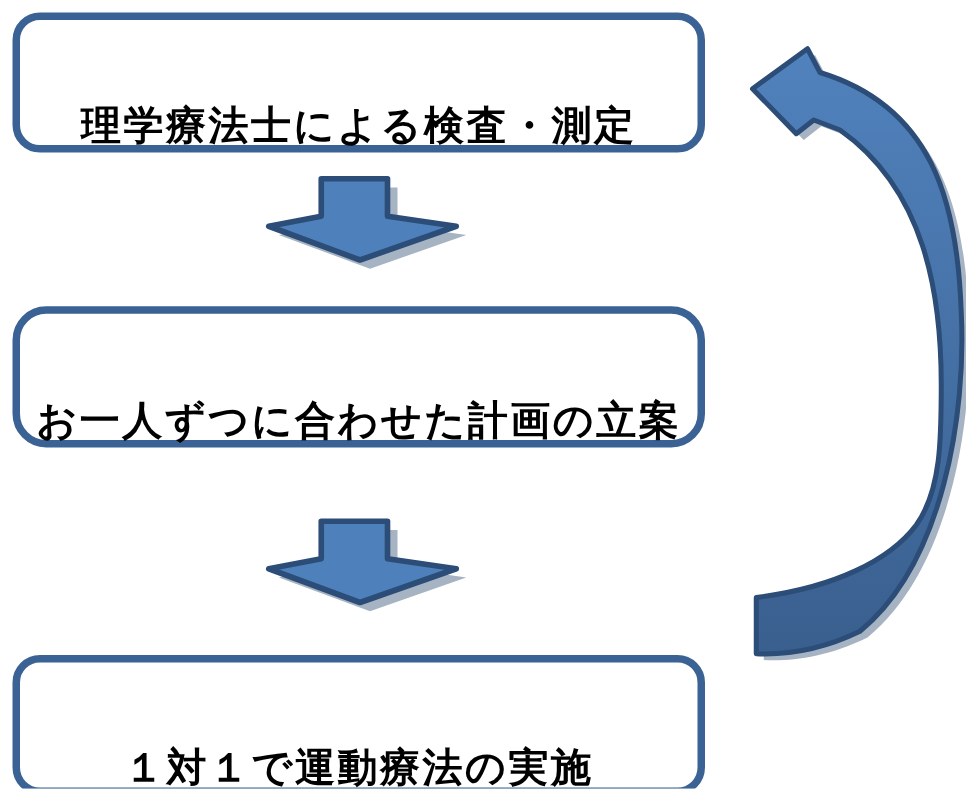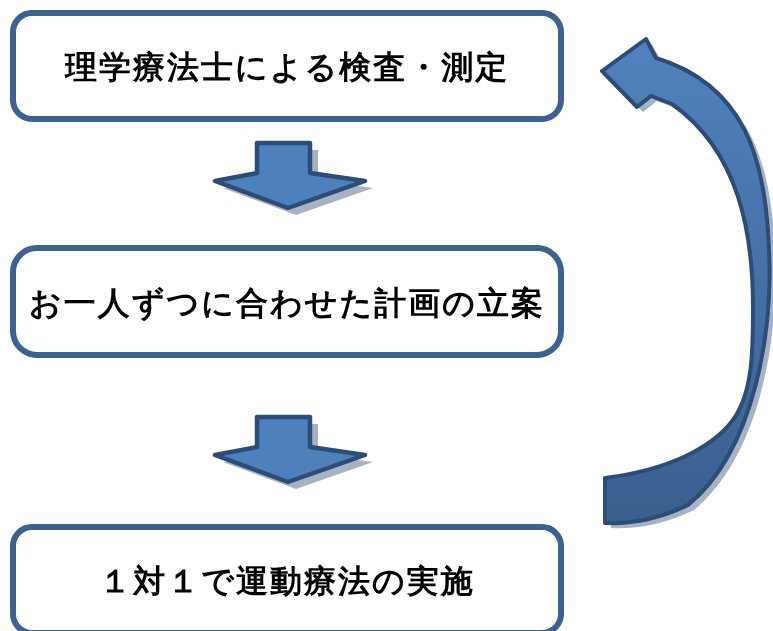--- a/index.html
+++ b/index.html
@@ -26,21 +26,21 @@
   .step-box {
     position: absolute;
     left: 10px;
     width: 554px;
     height: 112px;
     box-sizing: border-box;
     background: #ffffff;
     border: 6px solid #3a6294;
     border-radius: 22px;
     display: flex;
-    align-items: center;
+    align-items: flex-end;
     justify-content: center;
   }
   .step-box.b1 { top: 10px; }
   .step-box.b2 { top: 245px; height: 113px; border-radius: 27px; }
   .step-box.b3 { top: 524px; }
   .step-label {
     font-size: 32px;
     font-weight: bold;
     letter-spacing: 2px;
     color: #000000;

